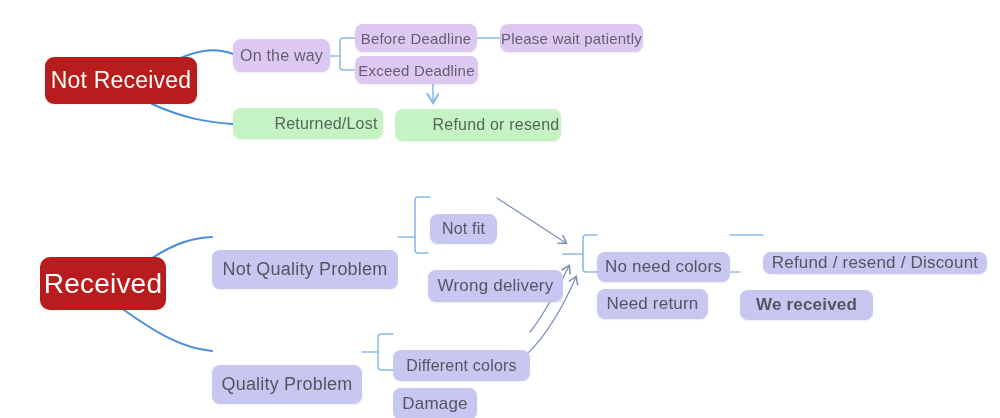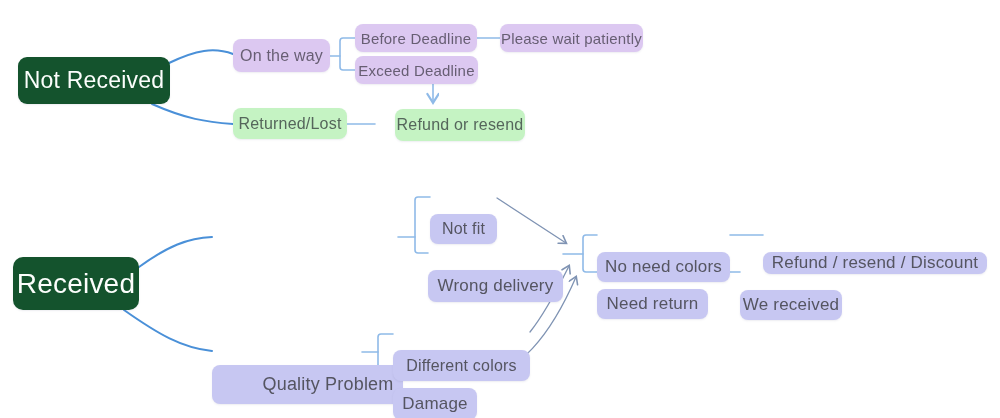--- a/index.html
+++ b/index.html
@@ -12,41 +12,41 @@
   }
   #edges { position:absolute; left:0; top:0; width:1000px; height:418px; }
   .node {
     position:absolute;
     display:flex; align-items:center; justify-content:center;
     border-radius:8px;
     white-space:nowrap;
     box-shadow:0 1px 2px rgba(80,80,120,0.10);
     letter-spacing:0.2px;
   }
-  .green      { background:#14532d; color:#fcfefc; }
-  .palegreen  { background:#c5f3c3; color:#55665b; }
+  .green      { background:#b91c1c; color:#fcfefc;margin-left:27px; }
+  .palegreen  { background:#c5f3c3; color:#55665b;padding-left:36px; }
   .violet     { background:#dcc8f1; color:#675e73; }
   .periwinkle { background:#c7c7f2; color:#555561;margin-top:32px; }
 
   #n-not-received          { left:18px;  top:57px;  width:152px; height:47px; font-size:23px; border-radius:9px; }
   #n-on-the-way            { left:233px; top:39px;  width:97px;  height:33px; font-size:16px; }
   #n-before-deadline       { left:355px; top:24px;  width:122px; height:28px; font-size:15px; }
   #n-please-wait           { left:500px; top:24px;  width:143px; height:28px; font-size:15px; }
   #n-exceed-deadline       { left:355px; top:56px;  width:123px; height:28px; font-size:15px; }
   #n-returned-lost         { left:233px; top:108px; width:114px; height:31px; font-size:16px; }
   #n-refund-or-resend      { left:395px; top:109px; width:130px; height:32px; font-size:16px; }
   #n-received              { left:13px;  top:257px; width:126px; height:53px; font-size:28px; border-radius:10px; }
   #n-not-quality-problem   { left:212px; top:218px; width:186px; height:39px; font-size:18px; }
   #n-not-fit               { left:430px; top:182px; width:67px;  height:30px; font-size:16px; }
   #n-wrong-delivery        { left:428px; top:238px; width:135px; height:32px; font-size:17px; }
   #n-no-need-return        { left:597px; top:220px; width:133px; height:30px; font-size:17px; }
   #n-refund-resend-discount{ left:763px; top:220px; width:224px; height:22px; font-size:17px; }
   #n-need-return           { left:597px; top:257px; width:111px; height:30px; font-size:17px; }
-  #n-we-received           { left:740px; top:258px; width:102px; height:30px; font-size:17px; }
-  #n-quality-problem       { left:212px; top:333px; width:150px; height:39px; font-size:18px;padding-left:41px; }
+  #n-we-received           { left:740px; top:258px; width:133px; height:30px; font-size:17px;font-weight:bold; }
+  #n-quality-problem       { left:212px; top:333px; width:150px; height:39px; font-size:18px; }
   #n-different-colors      { left:393px; top:318px; width:137px; height:31px; font-size:16px; }
   #n-damage                { left:393px; top:356px; width:84px;  height:32px; font-size:17px; }
 </style>
 </head>
 <body>
 
 <div id="canvas">
 
   <svg id="edges" viewBox="0 0 1000 418" xmlns="http://www.w3.org/2000/svg">
     <defs>
@@ -90,20 +90,21 @@
 
   <div class="node green" id="n-not-received">Not Received</div>
   <div class="node violet" id="n-on-the-way">On the way</div>
   <div class="node violet" id="n-before-deadline">Before Deadline</div>
   <div class="node violet" id="n-please-wait">Please wait patiently</div>
   <div class="node violet" id="n-exceed-deadline">Exceed Deadline</div>
   <div class="node palegreen" id="n-returned-lost">Returned/Lost</div>
   <div class="node palegreen" id="n-refund-or-resend">Refund or resend</div>
 
   <div class="node green" id="n-received">Received</div>
+  <div class="node periwinkle" id="n-not-quality-problem">Not Quality Problem</div>
   <div class="node periwinkle" id="n-not-fit">Not fit</div>
   <div class="node periwinkle" id="n-wrong-delivery">Wrong delivery</div>
   <div class="node periwinkle" id="n-no-need-return">No need colors</div>
   <div class="node periwinkle" id="n-refund-resend-discount">Refund / resend / Discount</div>
   <div class="node periwinkle" id="n-need-return">Need return</div>
   <div class="node periwinkle" id="n-we-received">We received</div>
   <div class="node periwinkle" id="n-quality-problem">Quality Problem</div>
   <div class="node periwinkle" id="n-different-colors">Different colors</div>
   <div class="node periwinkle" id="n-damage">Damage</div>
 </div>

